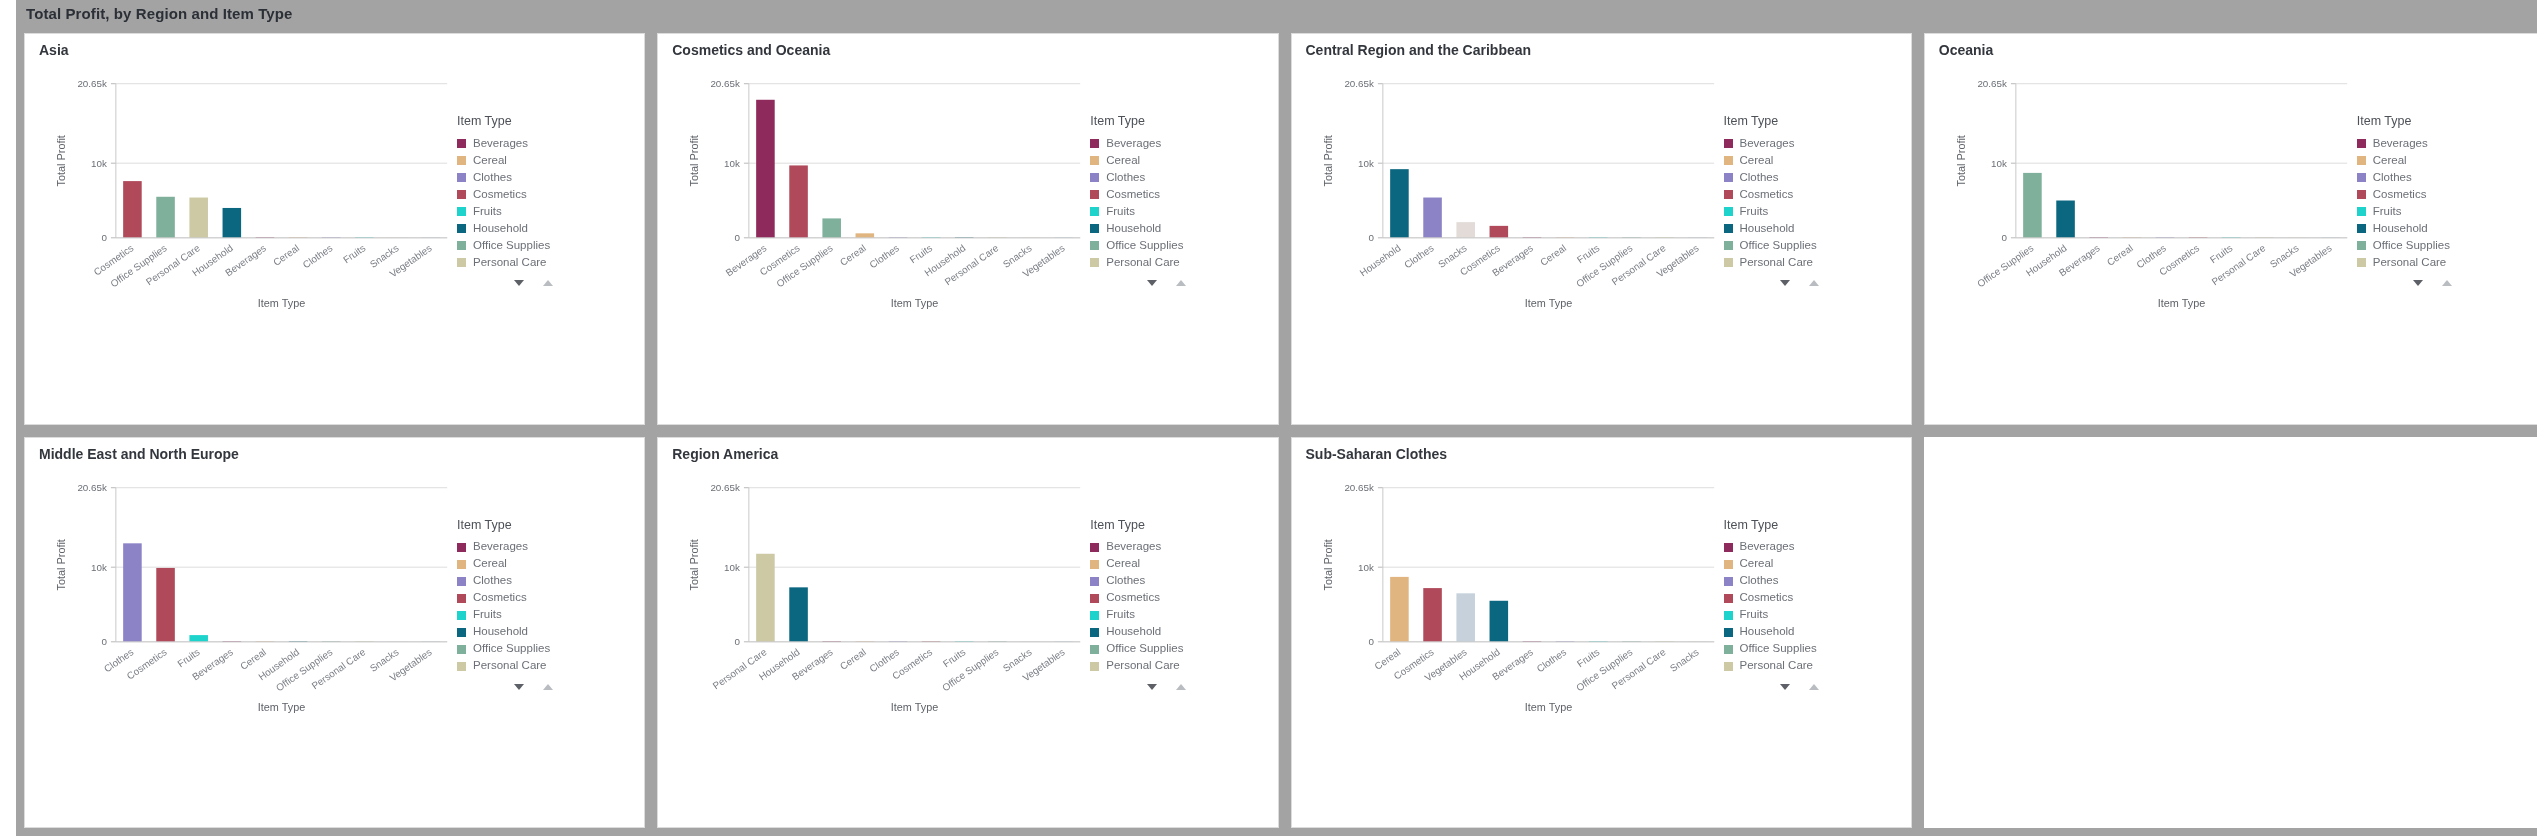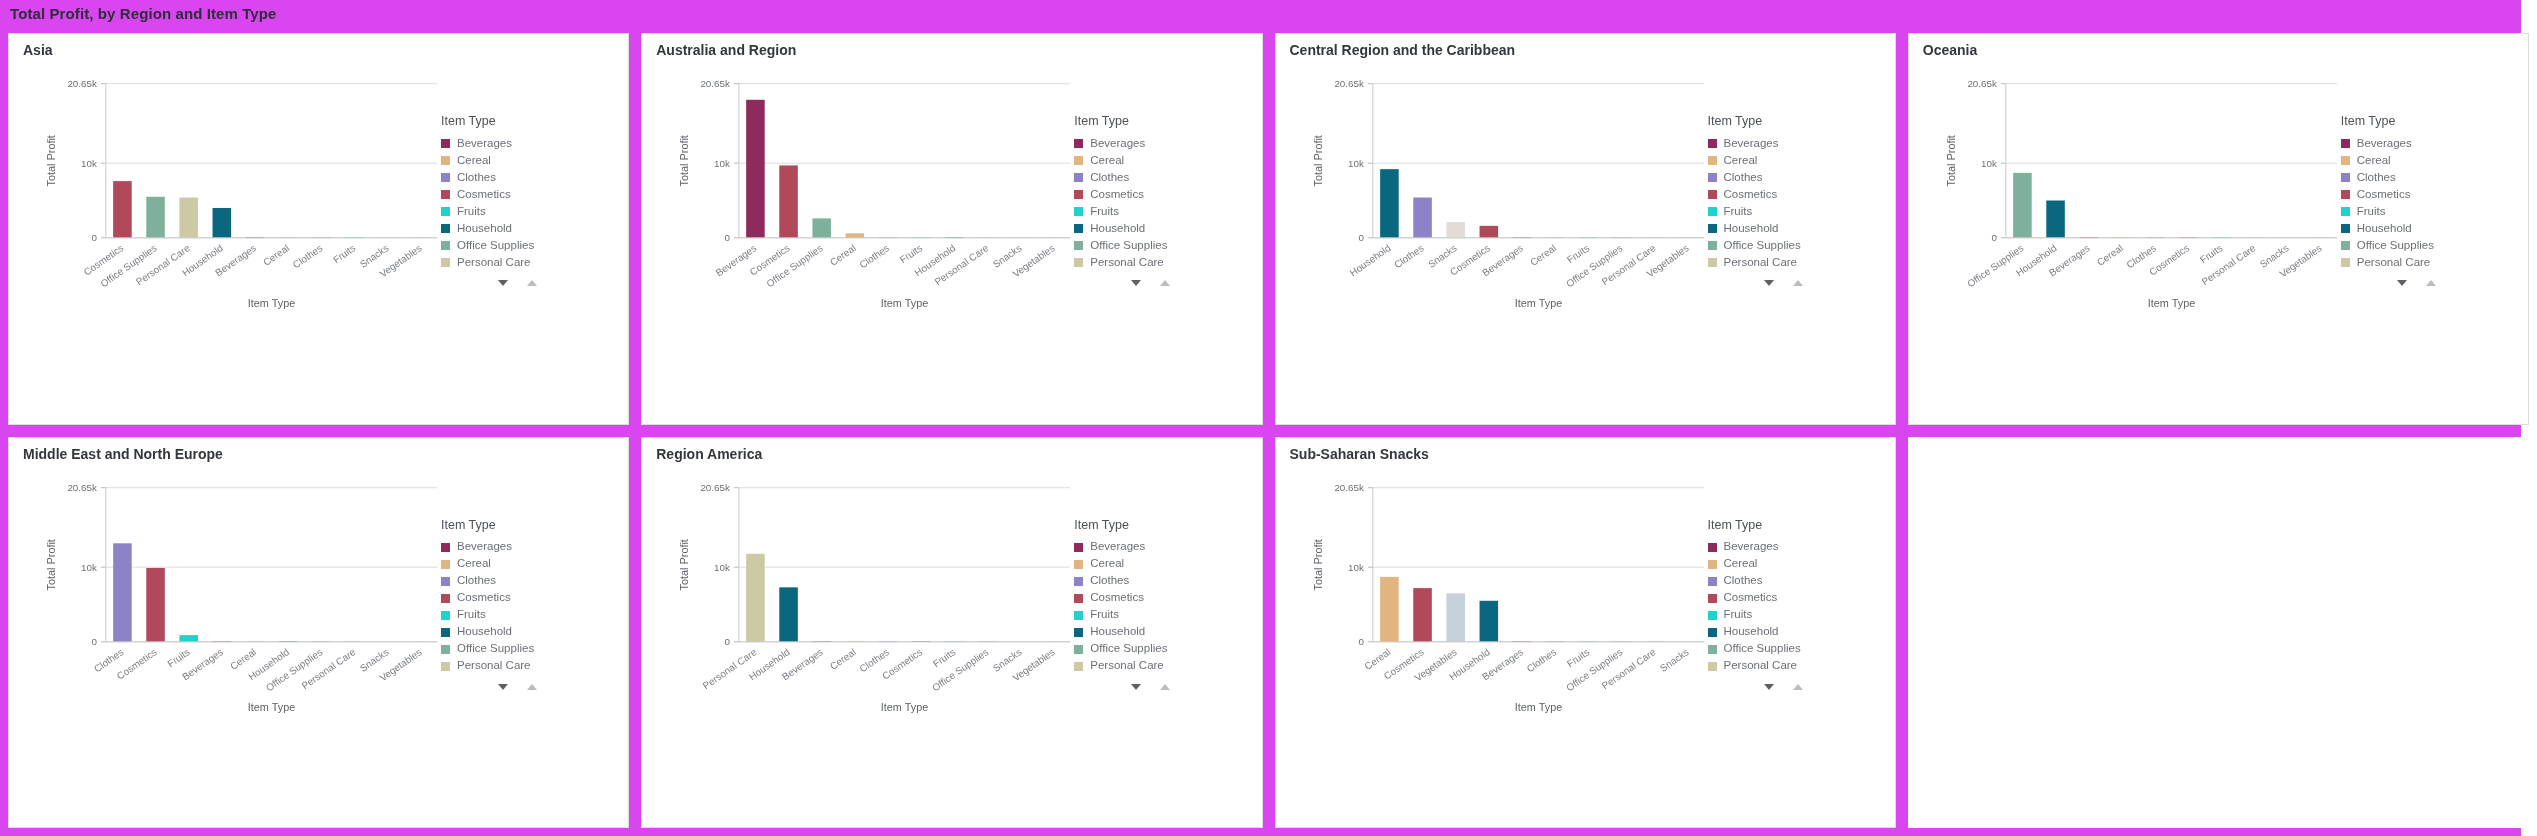--- a/index.html
+++ b/index.html
@@ -3,21 +3,21 @@
 <meta charset="utf-8">
 <style>
   * { box-sizing: border-box; }
   html, body {
     margin: 0; padding: 0;
     width: 2537px; height: 836px;
     background: #ffffff;
     font-family: "Liberation Sans", sans-serif;
     overflow: hidden;
   }
-  #root { width: 2521px; height: 836px; position: relative; background:#d946ef; }
+  #root { width: 2521px; height: 836px; position: relative; background:#a3a3a3;margin-left:16px; }
 
   .page-title {
     position: absolute; left: 10px; top: 5px;
     font-size: 15px; font-weight: bold; color: #2b2f36;
     letter-spacing: .1px;
   }
 
   .grid {
     position: absolute;
     left: 8px; top: 33px;
@@ -41,21 +41,21 @@
     font-size: 14px; font-weight: bold; color: #33373d;
   }
 
   
   .chart-wrap {
     position: absolute;
     left: 0; right: 0; top: 28px; bottom: 0;
   }
   .plot-host {
     position: absolute;
-    left: 16px; top: 0;
+    left: 10px; top: 0;
     width: 100%; height: 100%;
   }
   .plot-host svg { display:block; width: 100%; height: 100%; }
 
   
   .legend {
     position: absolute;
     top: 52px;
     width: 150px;
     font-size: 11.5px;
@@ -184,21 +184,21 @@
               <span class="legend-label">Personal Care</span>
             </div>
             <div class="legend-nav">
               <span class="nav-arrow nav-down"></span>
               <span class="nav-arrow nav-up"></span>
             </div>
           </div>
         </div>
       </div>
       <div class="panel">
-        <div class="panel-title">Australia and Region</div>
+        <div class="panel-title">Cosmetics and Oceania</div>
         <div class="chart-wrap">
           <div class="plot-host">
             <svg viewBox="0 0 628 366" preserveAspectRatio="none">
               <line x1="82" x2="418" y1="22" y2="22" stroke="#dcdcdc" stroke-width="1"></line>
               <line x1="77" x2="82" y1="22" y2="22" stroke="#b8b8b8" stroke-width="1"></line>
               <text x="73" y="25.5" class="axis-tick-text" text-anchor="end">20.65k</text>
               <line x1="82" x2="418" y1="102.45520581113801" y2="102.45520581113801" stroke="#dcdcdc" stroke-width="1"></line>
               <line x1="77" x2="82" y1="102.45520581113801" y2="102.45520581113801" stroke="#b8b8b8" stroke-width="1"></line>
               <text x="73" y="105.95520581113801" class="axis-tick-text" text-anchor="end">10k</text>
               <line x1="82" x2="418" y1="178" y2="178" stroke="#dcdcdc" stroke-width="1"></line>
@@ -589,21 +589,21 @@
               <span class="legend-label">Personal Care</span>
             </div>
             <div class="legend-nav">
               <span class="nav-arrow nav-down"></span>
               <span class="nav-arrow nav-up"></span>
             </div>
           </div>
         </div>
       </div>
       <div class="panel">
-        <div class="panel-title">Sub-Saharan Snacks</div>
+        <div class="panel-title">Sub-Saharan Clothes</div>
         <div class="chart-wrap">
           <div class="plot-host">
             <svg viewBox="0 0 628 366" preserveAspectRatio="none">
               <line x1="82" x2="418" y1="22" y2="22" stroke="#dcdcdc" stroke-width="1"></line>
               <line x1="77" x2="82" y1="22" y2="22" stroke="#b8b8b8" stroke-width="1"></line>
               <text x="73" y="25.5" class="axis-tick-text" text-anchor="end">20.65k</text>
               <line x1="82" x2="418" y1="102.45520581113801" y2="102.45520581113801" stroke="#dcdcdc" stroke-width="1"></line>
               <line x1="77" x2="82" y1="102.45520581113801" y2="102.45520581113801" stroke="#b8b8b8" stroke-width="1"></line>
               <text x="73" y="105.95520581113801" class="axis-tick-text" text-anchor="end">10k</text>
               <line x1="82" x2="418" y1="178" y2="178" stroke="#dcdcdc" stroke-width="1"></line>

